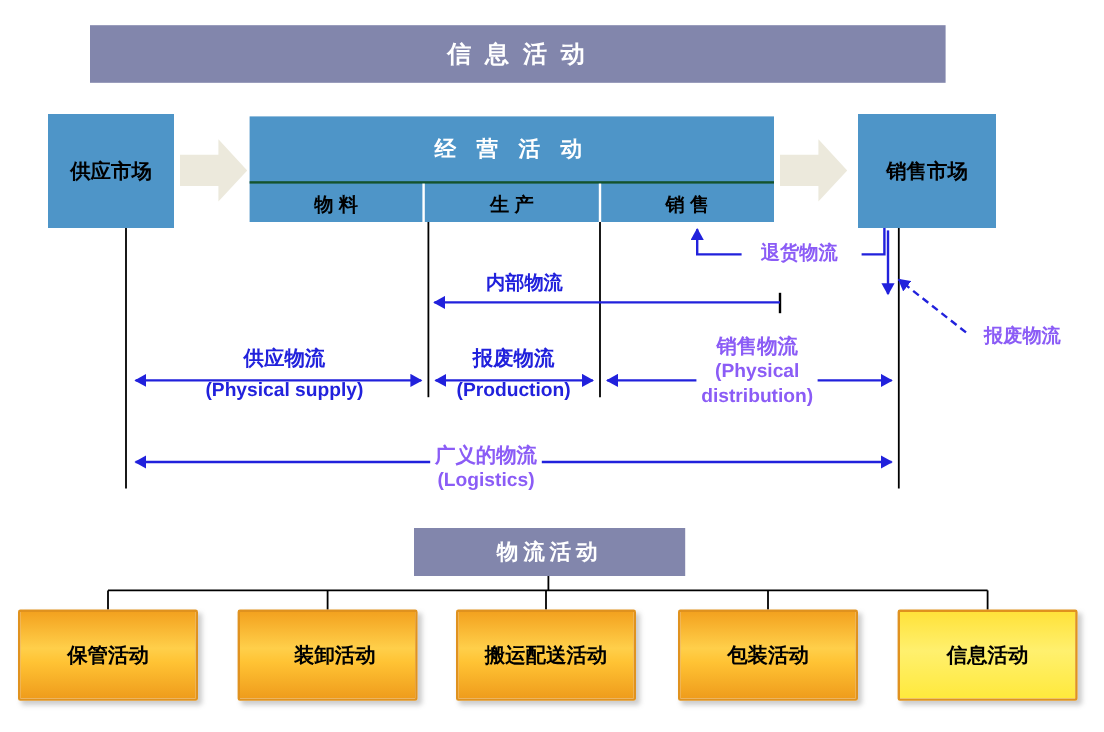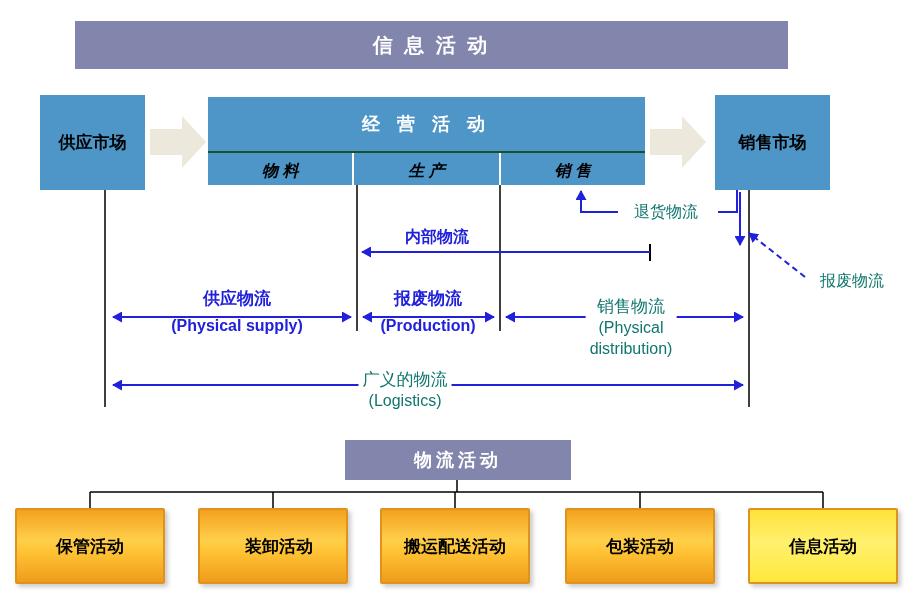--- a/index.html
+++ b/index.html
@@ -23,38 +23,38 @@
   }
   #supply-box { left:40px; top:95px; width:105px; height:95px; }
   #sales-box  { left:715px; top:95px; width:115px; height:95px; }
 
   #biz-box { left:208px; top:97px; width:437px; height:88px; background:var(--box-blue,#4e95c8); }
   .biz-header {
     height:56px; border-bottom:2px solid #14532d;
     display:flex; align-items:center; justify-content:center;
     color:#fff; font-weight:bold; font-size:18px; letter-spacing:6px;
   }
-  .biz-row { display:flex; height:36px;font-style:italic; }
+  .biz-row { display:flex; height:36px; }
   .biz-cell {
     flex:1; display:flex; align-items:center; justify-content:center;
     font-weight:bold; font-size:16px; color:#000; border-left:2px solid #fff;
   }
   .biz-cell:first-child { border-left:none; }
 
   svg.layer { position:absolute; left:0; top:0; pointer-events:none; }
   .kline { stroke:var(--line-black,#000); stroke-width:1.5; fill:none; }
   .kline2 { stroke:var(--line-black,#000); stroke-width:2; fill:none; }
   .bline { stroke:var(--flow-blue,#2121dc); stroke-width:2; fill:none; }
   .bdash { stroke:var(--flow-blue,#2121dc); stroke-width:2; fill:none; stroke-dasharray:6 4; }
   marker path { fill:var(--flow-blue,#2121dc); }
   .fatarrow { fill:var(--fat-arrow-beige,#ece9dc); }
 
   .lbl { position:absolute; transform:translateX(-50%); text-align:center; white-space:nowrap; line-height:1.3; }
   .blue-t { color:var(--flow-blue,#2121dc); font-weight:bold; }
-  .black-t { color:#0f766e; font-weight:400; }
+  .black-t { color:#8b5cf6; font-weight:700; }
   .t17 { font-size:17px; }
   .t16 { font-size:16px; }
   .whitebg { background:#fff; padding:0 4px; }
 
   .activity-box {
     position:absolute; top:508px; width:150px; height:76px;
     border:2px solid var(--orange-border,#e0921e); border-radius:2px;
     display:flex; align-items:center; justify-content:center;
     font-weight:bold; font-size:17px; color:#000;
     background:linear-gradient(180deg,#f3a21f 0%,#ffcf4a 42%,#ffc334 58%,#ef9c1c 100%);
@@ -140,21 +140,21 @@
   <div class="lbl" style="left:237px; top:288px;">
     <div class="blue-t t17">供应物流</div>
     <div class="blue-t t16" style="margin-top:6px;">(Physical supply)</div>
   </div>
 
   <div class="lbl" style="left:428px; top:288px;">
     <div class="blue-t t17">报废物流</div>
     <div class="blue-t t16" style="margin-top:6px;">(Production)</div>
   </div>
 
-  <div class="lbl whitebg" style="left:631px; top:296px;">
+  <div class="lbl whitebg" style="left:631px; top:278px;">
     <div class="black-t t17">销售物流</div>
     <div class="black-t t16">(Physical</div>
     <div class="black-t t16">distribution)</div>
   </div>
 
   <div class="lbl black-t t16" style="left:852px; top:271px;">报废物流</div>
 
   <div class="lbl whitebg" style="left:405px; top:369px;">
     <div class="black-t t17">广义的物流</div>
     <div class="black-t t16">(Logistics)</div>

